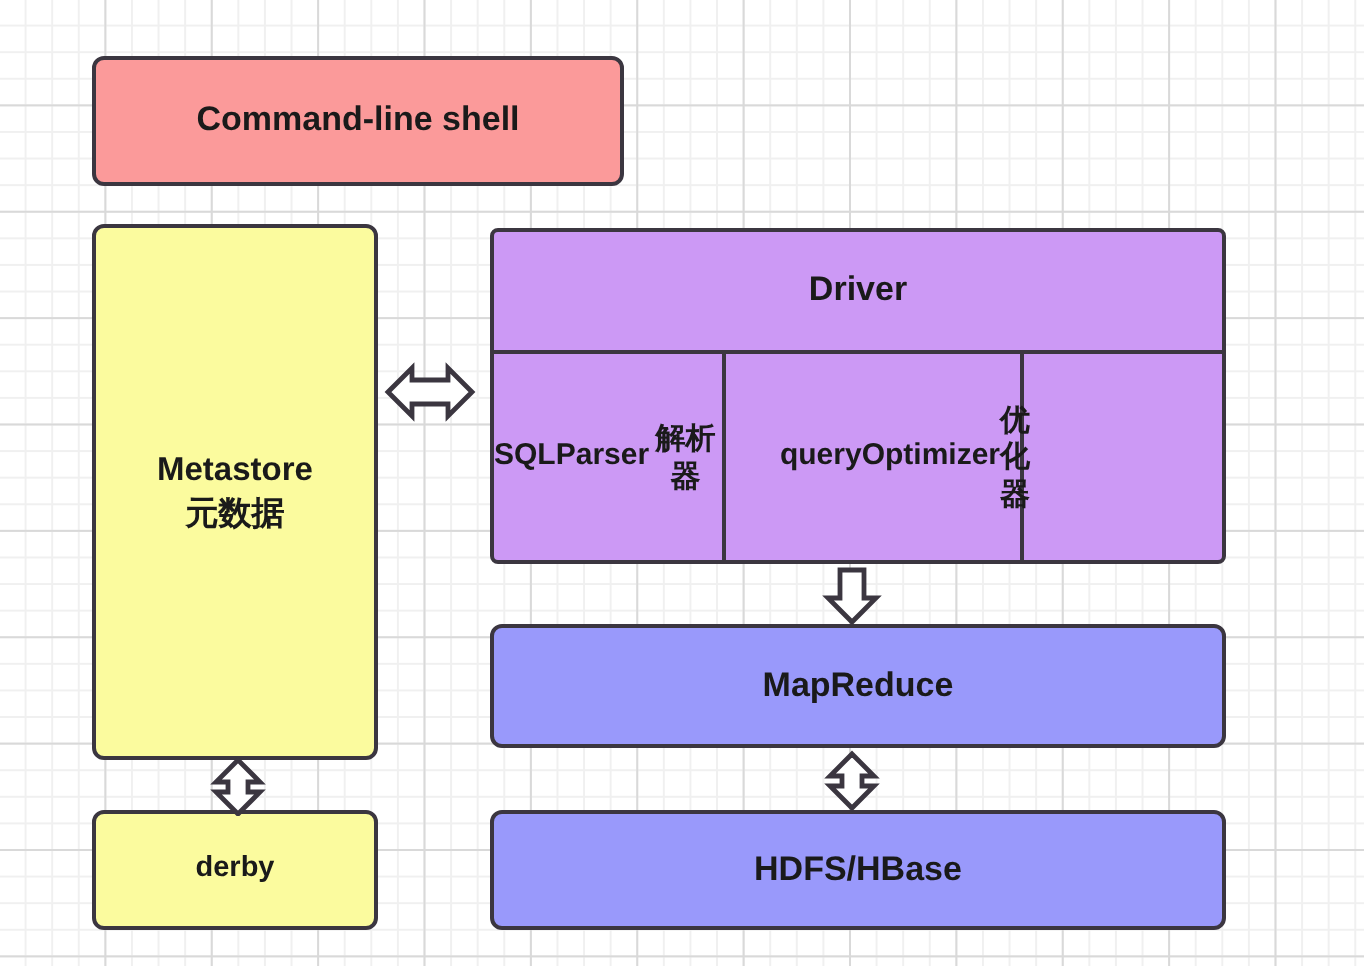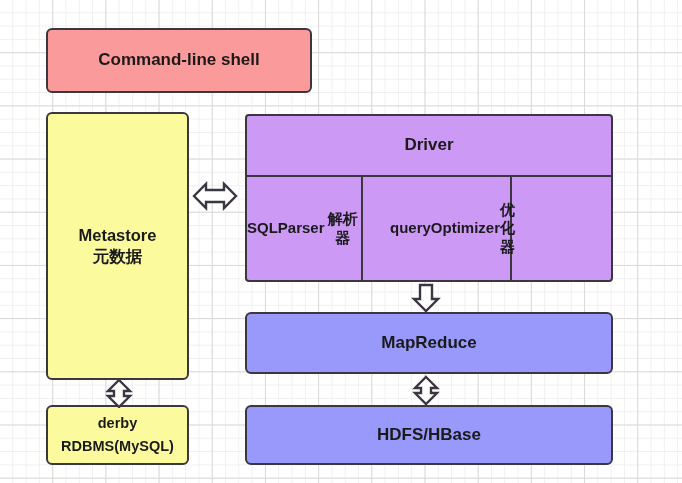--- a/index.html
+++ b/index.html
@@ -160,21 +160,20 @@
   </div>
 
 
   <div class="box yellow" id="metastore-box">
     <span>Metastore</span>
     <span class="cjk">元数据</span>
   </div>
 
   <div class="box yellow" id="derby-box">
     <span>derby</span>
-    <span>RDBMS(MySQL)</span>
   </div>
 
   <div class="box purple" id="driver-box">
 
     <div id="driver-title">Driver</div>
 
     <div id="driver-cols">
 
       <div class="driver-col" id="col-parser">
         <span>SQL</span>

